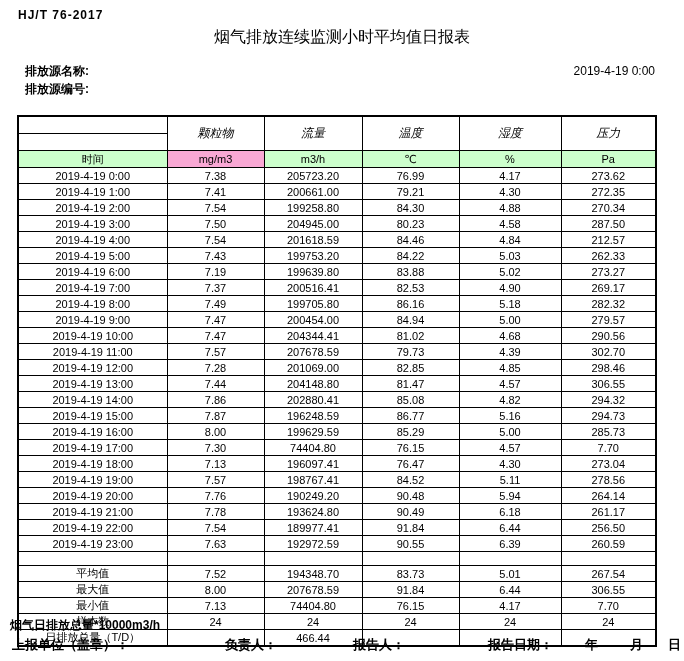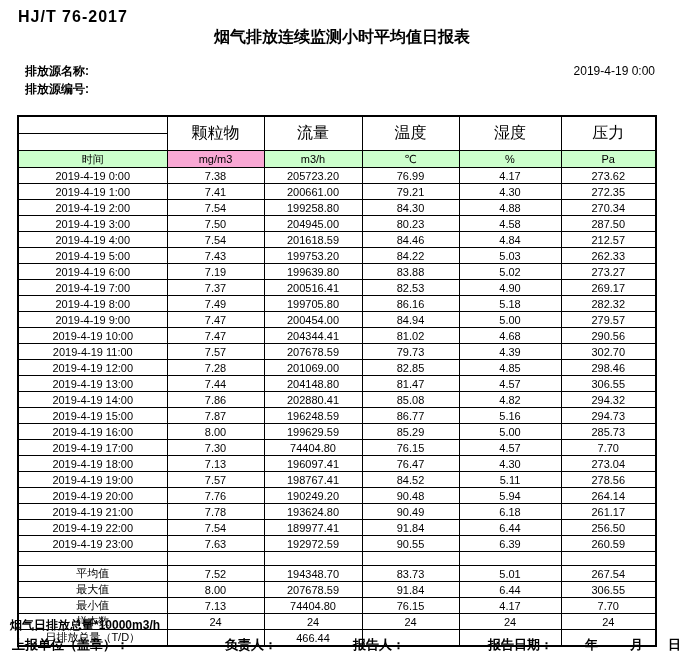--- a/index.html
+++ b/index.html
@@ -1,35 +1,35 @@
 <!DOCTYPE html>
 <html><head>
 <meta charset="utf-8">
 <style>
   html,body{margin:0;padding:0;background:#fff;}
   .page{
     position:relative;width:684px;height:661px;background:#fff;
     font-family:"Liberation Sans","DejaVu Sans",sans-serif;color:#000;overflow:hidden;
   }
-  .std{position:absolute;left:18px;top:8px;font-size:16px;font-weight:bold;letter-spacing:1px;}
-  .title{position:absolute;left:0;top:27px;width:100%;text-align:center;font-size:16px;font-weight:bold;}
+  .std{position:absolute;left:18px;top:8px;font-size:12px;font-weight:bold;letter-spacing:1px;}
+  .title{position:absolute;left:0;top:27px;width:100%;text-align:center;font-size:16px;font-weight:normal;}
   .src-label{position:absolute;left:18px;font-size:12px;font-weight:bold;margin-left:7px;}
   .src-name{top:63px;}
   .src-code{top:81px;}
   .datetime{position:absolute;top:64px;right:29px;font-size:12px;font-weight:normal;}
   .table-wrap{position:absolute;left:17px;top:115px;}
   table.report{
     border-collapse:collapse;table-layout:fixed;width:638px;
     border:2px solid #000;
   }
   table.report td{
     border:1px solid #000;text-align:center;vertical-align:middle;
     font-size:11px;padding:0;height:15px;overflow:hidden;white-space:nowrap;
   }
-  tr.hdr td{height:16px;font-size:16px;}
+  tr.hdr td{height:16px;font-size:12px;font-style:italic;}
   tr.units td{height:16px;background:#ccffcc;font-size:11px;}
   tr.spacer td{height:13px;}
   td.lbl{font-size:12px;margin-left:28px;}
   .footer-note{position:absolute;left:10px;top:617px;font-size:12px;font-weight:bold;}
   .sign-line{position:absolute;left:0;top:636px;width:684px;height:18px;font-size:13px;font-weight:bold;}
   .sign-line span{position:absolute;top:0;white-space:nowrap;}
   .lbl-unit{left:12px;}
   .lbl-resp{left:225px;}
   .lbl-report{left:353px;}
   .lbl-date{left:488px;}

